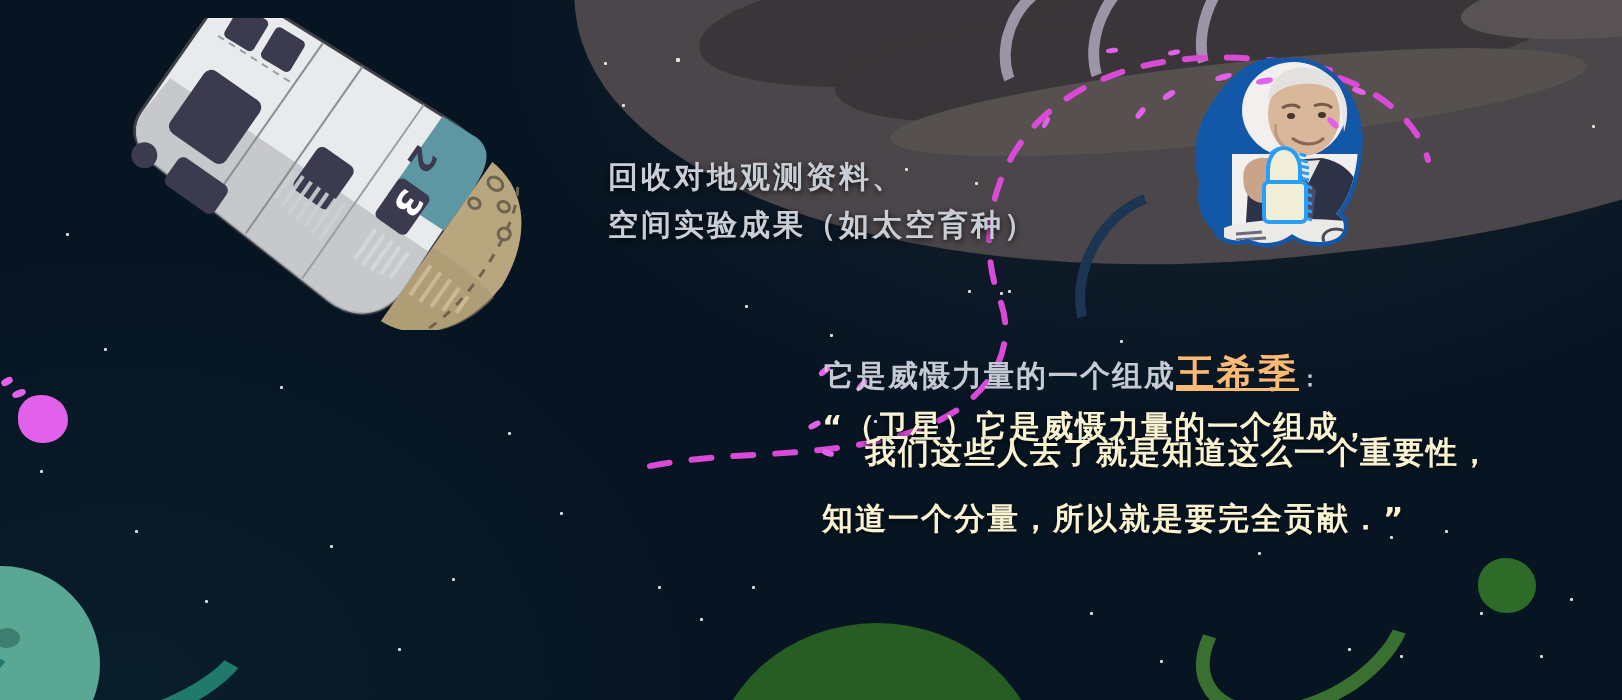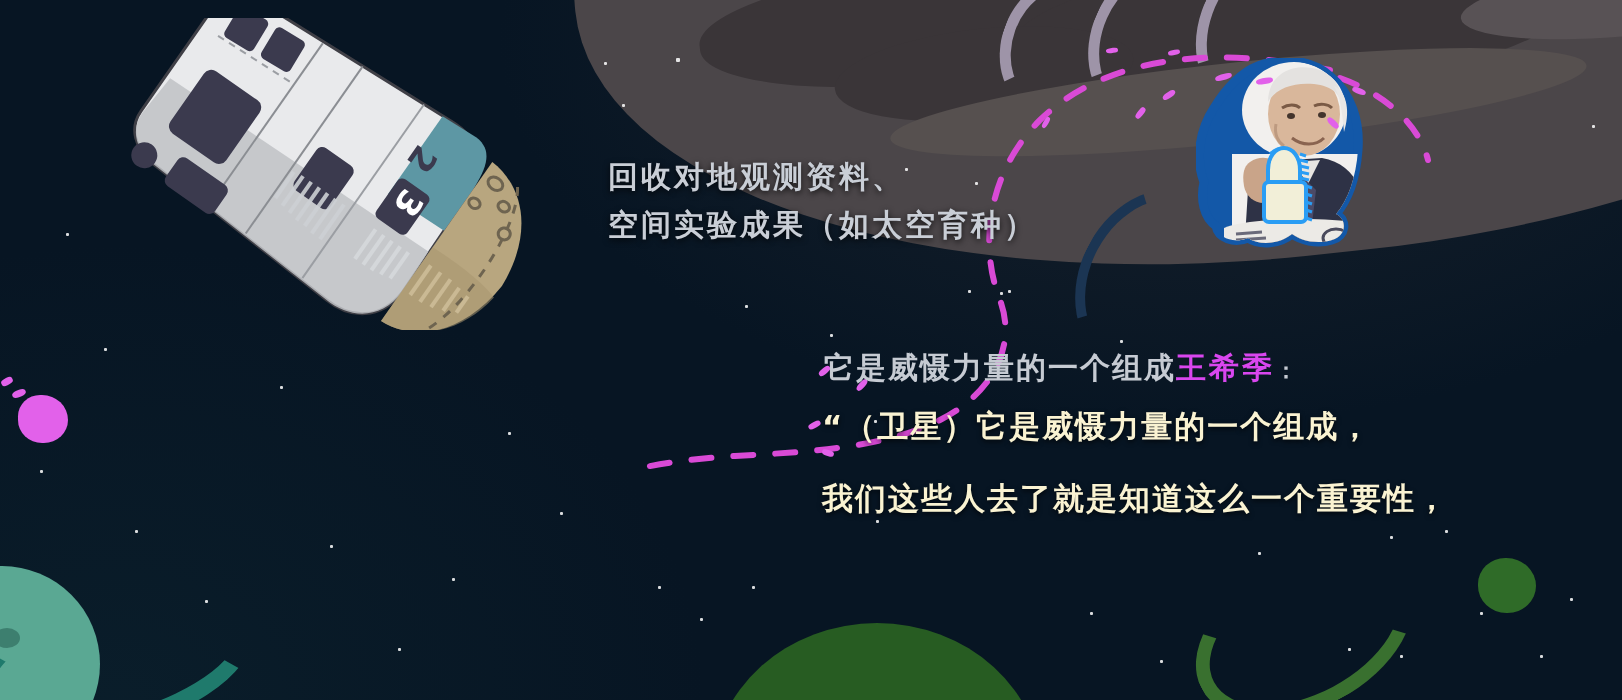--- a/index.html
+++ b/index.html
@@ -154,33 +154,33 @@
     color:#9b9cf5;
     font-size:42px;
     letter-spacing:4px;
   }
 
   .credit-line{
     left:824px;top:348px;
     font-size:30px;letter-spacing:2px;
     color:#c6cbd3;
   }
-  .credit-line .name{color:#d946ef;font-size:30px;letter-spacing:3px;}
+  .credit-line .name{color:#fdba74;font-size:38px;letter-spacing:3px;text-decoration:underline;}
   .credit-line .colon{color:#c6cbd3;font-size:22px;}
 
   .quote{
     left:822px;
     color:#faf3d2;
     font-size:31px;
     letter-spacing:2px;
     text-shadow:0 2px 5px rgba(0,0,0,.7);
     text-align:right;
   }
   .q1{top:406px;}
-  .q2{top:478px;}
+  .q2{top:432px;margin-left:43px;}
   .q3{top:498px;}
 
   
   .traj{position:absolute;inset:0;pointer-events:none;}
 </style>
 </head>
 <body>
 
 <div id="stage">
 
@@ -414,14 +414,15 @@
   <div class="txt desc desc-2">空间实验成果（如太空育种）</div>
 
 
 
   <div class="txt credit-line">
     <span>它是威慑力量的一个组成</span><span class="name">王希季</span><span class="colon">：</span>
   </div>
 
   <div class="txt quote q1">“（卫星）它是威慑力量的一个组成，</div>
   <div class="txt quote q2">我们这些人去了就是知道这么一个重要性，</div>
+  <div class="txt quote q3">知道一个分量，所以就是要完全贡献．”</div>
 
 </div>
 
 </body></html>

